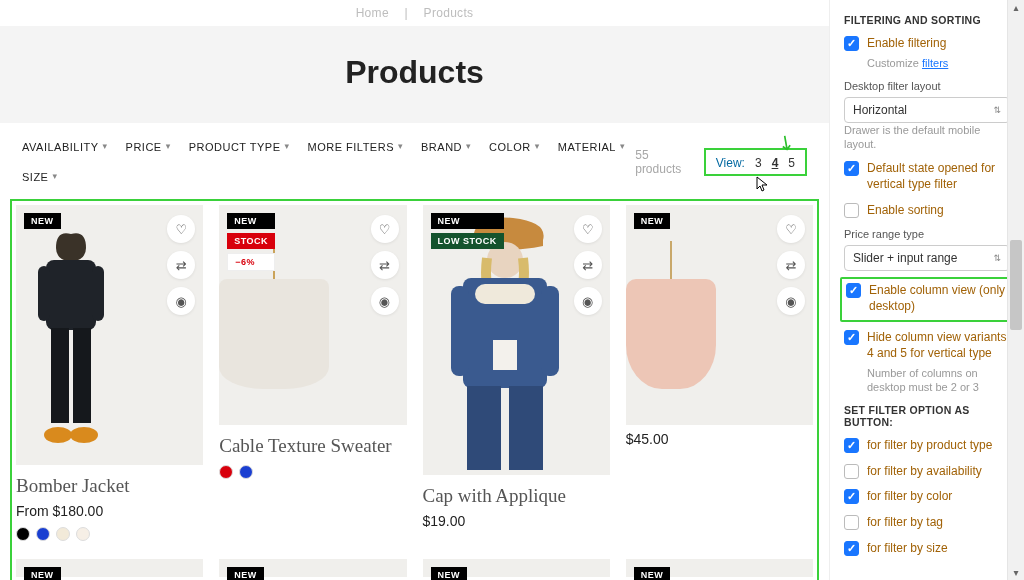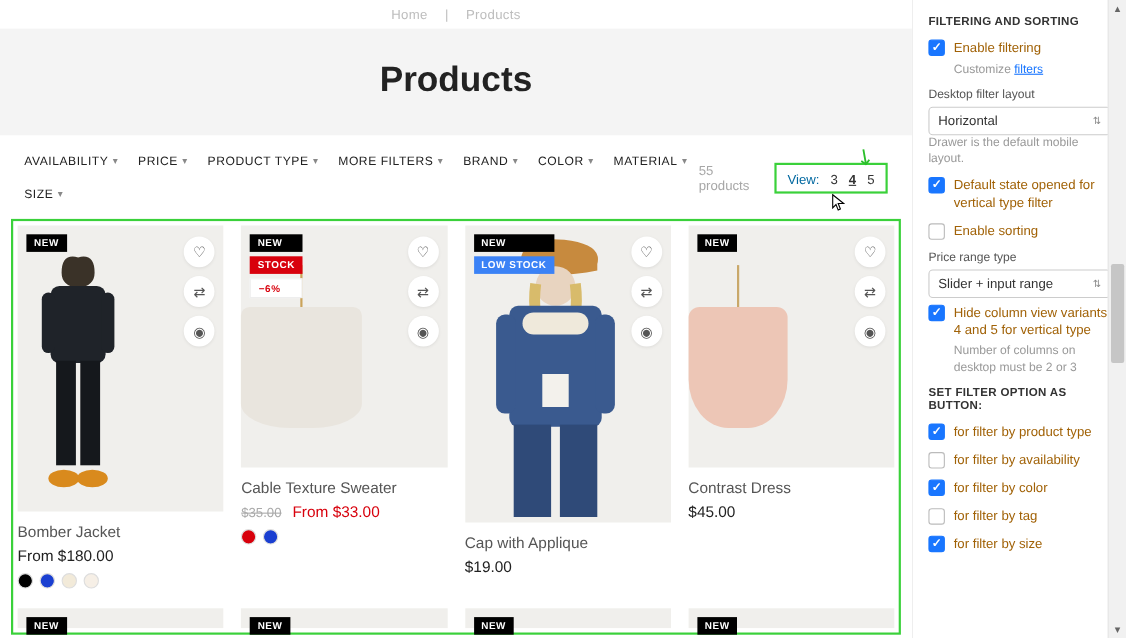--- a/index.html
+++ b/index.html
@@ -32,24 +32,24 @@
 
   .grid-wrap { border: 2px solid #3ad13a; margin: 4px 10px 10px 10px; padding: 4px; }
   .grid { display: grid; grid-template-columns: repeat(4, 1fr); gap: 16px; }
   .card { position: relative; }
   .imgbox { background: #f0efec; height: 260px; position: relative; display:flex; align-items:center; justify-content:flex-start;}
   .badge-col { position:absolute; top:8px; left:8px; display:flex; flex-direction:column; gap:4px; }
   .badge { font-size: 9px; font-weight:600; padding: 3px 7px; color:#fff; letter-spacing:.5px;}
   .badge.new { background:#000; }
   .badge.sale { background:#d8000c; }
   .badge.pct { background:#fff; color:#d8000c; border:1px solid #eee;}
-  .badge.low { background:#3b82f6; }
+  .badge.low { background:#14532d; }
   .iconcol { position:absolute; top:10px; right:8px; display:flex; flex-direction:column; gap:8px; }
   .ibtn { width:28px; height:28px; border-radius:50%; background:#fff; display:flex; align-items:center; justify-content:center; font-size:13px; color:#555; box-shadow:0 1px 3px rgba(0,0,0,.08); cursor:pointer;}
-  .title { font-size: 14px; color:#555; margin-top:10px; }
+  .title { font-size: 19px; color:#555; margin-top:10px;font-family:Liberation Serif, serif; }
   .price { font-size: 14px; color:#222; margin-top:6px; font-weight:500;}
   .price .old { text-decoration: line-through; color:#aaa; font-size:12px; font-weight:400; margin-right:6px;}
   .price .sale { color:#d8000c; }
   .swatches { display:flex; gap:6px; margin-top:8px;}
   .sw { width:14px; height:14px; border-radius:50%; border:1px solid #ddd;}
 
   
   .sec-title { font-size: 10.5px; font-weight: 700; letter-spacing:.3px; color:#333; margin: 4px 0 10px; text-transform: uppercase;}
   .chk-row { display:flex; align-items:flex-start; gap:8px; margin-bottom:10px; font-size:12px; color:#a16207; line-height:1.3;}
   .chk { width:15px; height:15px; border:1px solid #bbb; border-radius:3px; flex-shrink:0; position:relative; cursor:pointer;}
@@ -192,24 +192,20 @@
               <div class="ibtn">
                   <span>◉</span>
                 </div>
             </div>
             <div style="display:flex;flex-direction:column;align-items:center;">
               <div class="ph-hanger"></div>
               <div class="ph-sweater" style="width:110px;height:110px"></div>
             </div>
           </div>
           <div class="title">Cable Texture Sweater</div>
-          <div class="price">
-            <span class="old">$35.00</span>
-            <span class="sale"><span>From </span><span>$33.00</span></span>
-          </div>
           <div class="swatches">
             <span class="sw" style="background:#d8000c"></span>
             <span class="sw" style="background:#1a3fd1"></span>
           </div>
         </div>
 
         <div class="card">
           <div class="imgbox" style="height:270px">
             <div class="badge-col">
               <span class="badge new">NEW</span>
@@ -257,21 +253,20 @@
                 </div>
               <div class="ibtn">
                   <span>◉</span>
                 </div>
             </div>
             <div style="display:flex;flex-direction:column;align-items:center;">
               <div class="ph-hanger" style="background:#c9a86a"></div>
               <div class="ph-dress" style="width:90px;height:110px"></div>
             </div>
           </div>
-          <div class="title">Contrast Dress</div>
           <div class="price">$45.00</div>
         </div>
 
       </div>
 
       <div class="grid row2" style="margin-top:18px">
         <div class="card">
             <div class="imgbox">
               <div class="badge-col">
                 <span class="badge new">NEW</span>
@@ -330,20 +325,26 @@
       <div class="chk"></div>
       <span>Enable sorting</span>
     </div>
 
     <div class="lbl-sm">Price range type</div>
     <div class="select">
       <span>Slider + input range</span>
         <span class="caret">⇅</span>
     </div>
 
+    <div class="hl-green">
+      <div class="chk-row">
+        <div class="chk on"></div>
+        <span>Enable column view (only desktop)</span>
+      </div>
+    </div>
 
     <div class="chk-row">
       <div class="chk on"></div>
       <span>Hide column view variants 4 and 5 for vertical type</span>
     </div>
     <div class="subtext">Number of columns on desktop must be 2 or 3</div>
 
     <div class="sec-title" style="">SET FILTER OPTION AS BUTTON:</div>
 
     <div class="chk-row">

